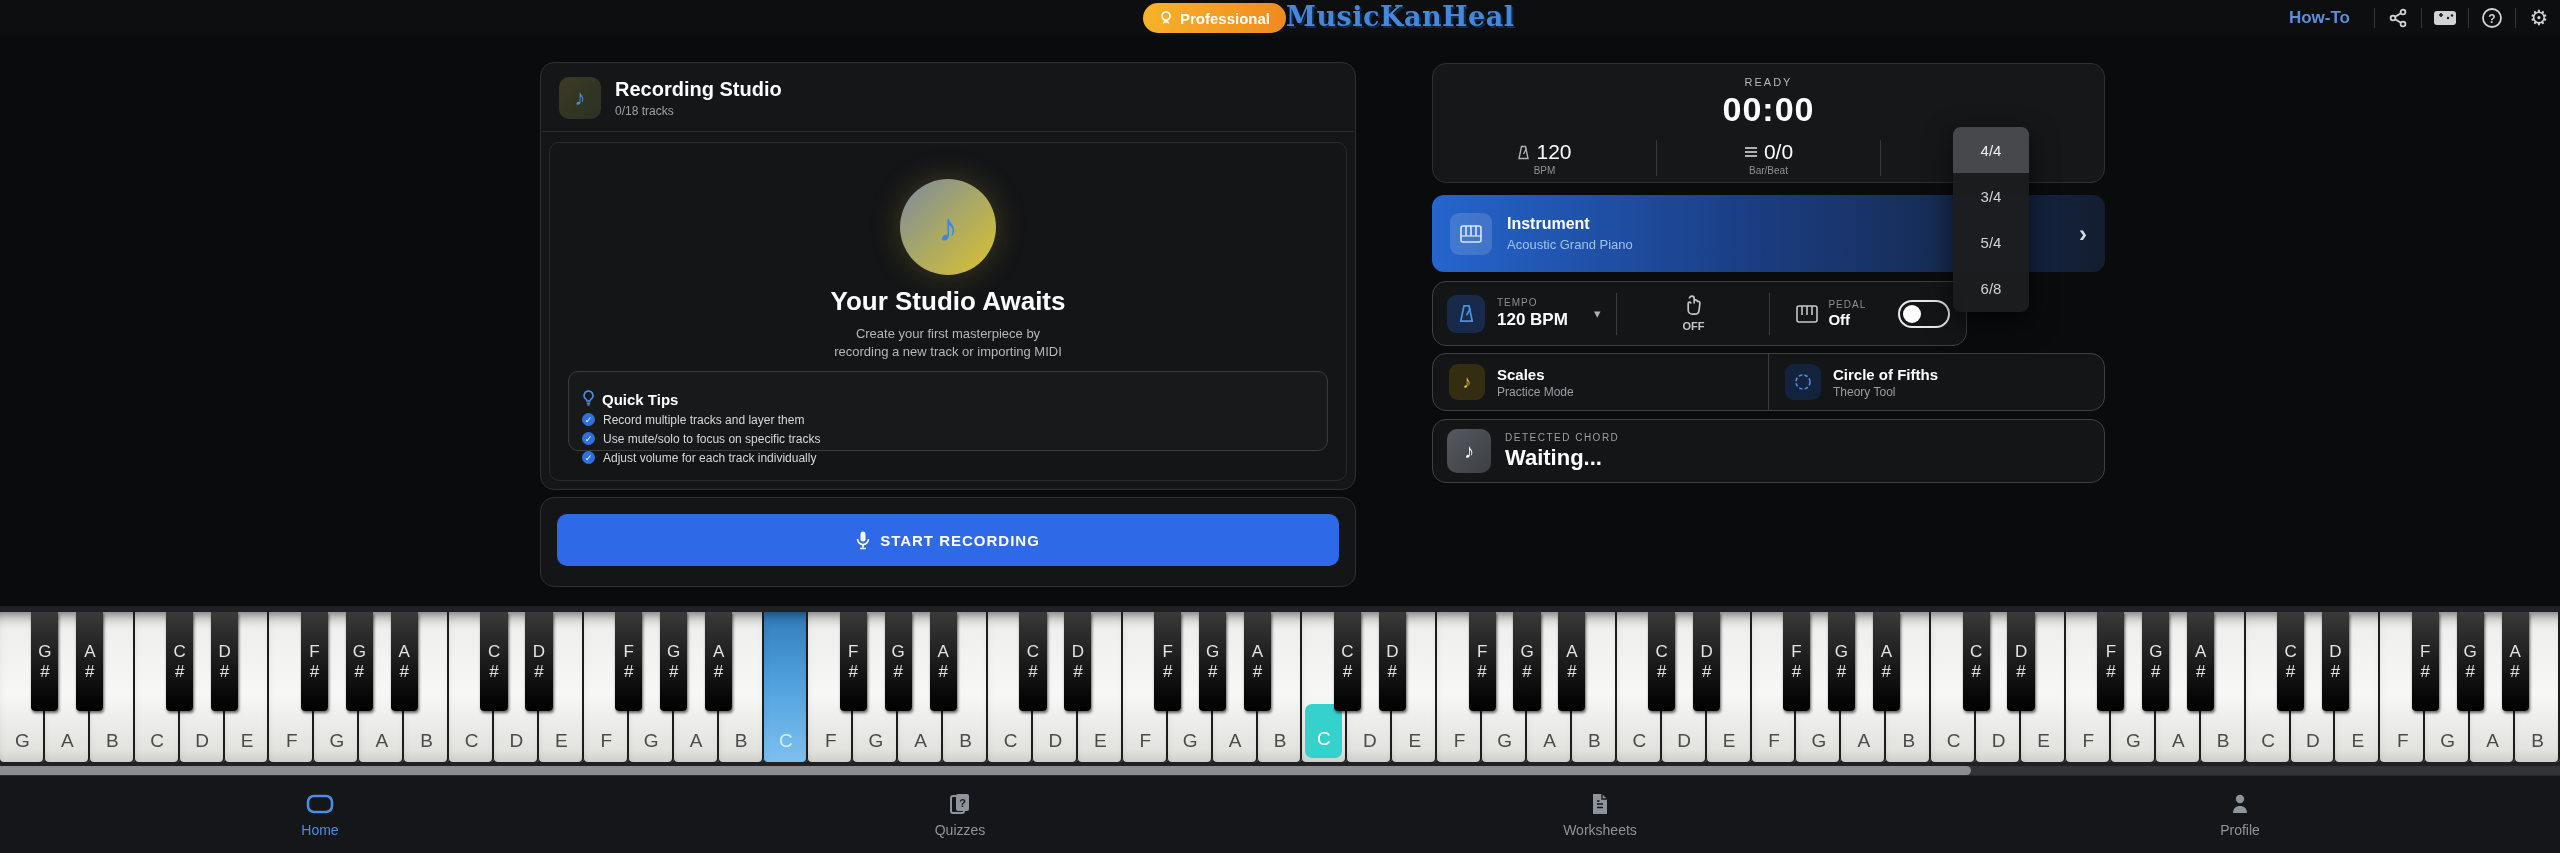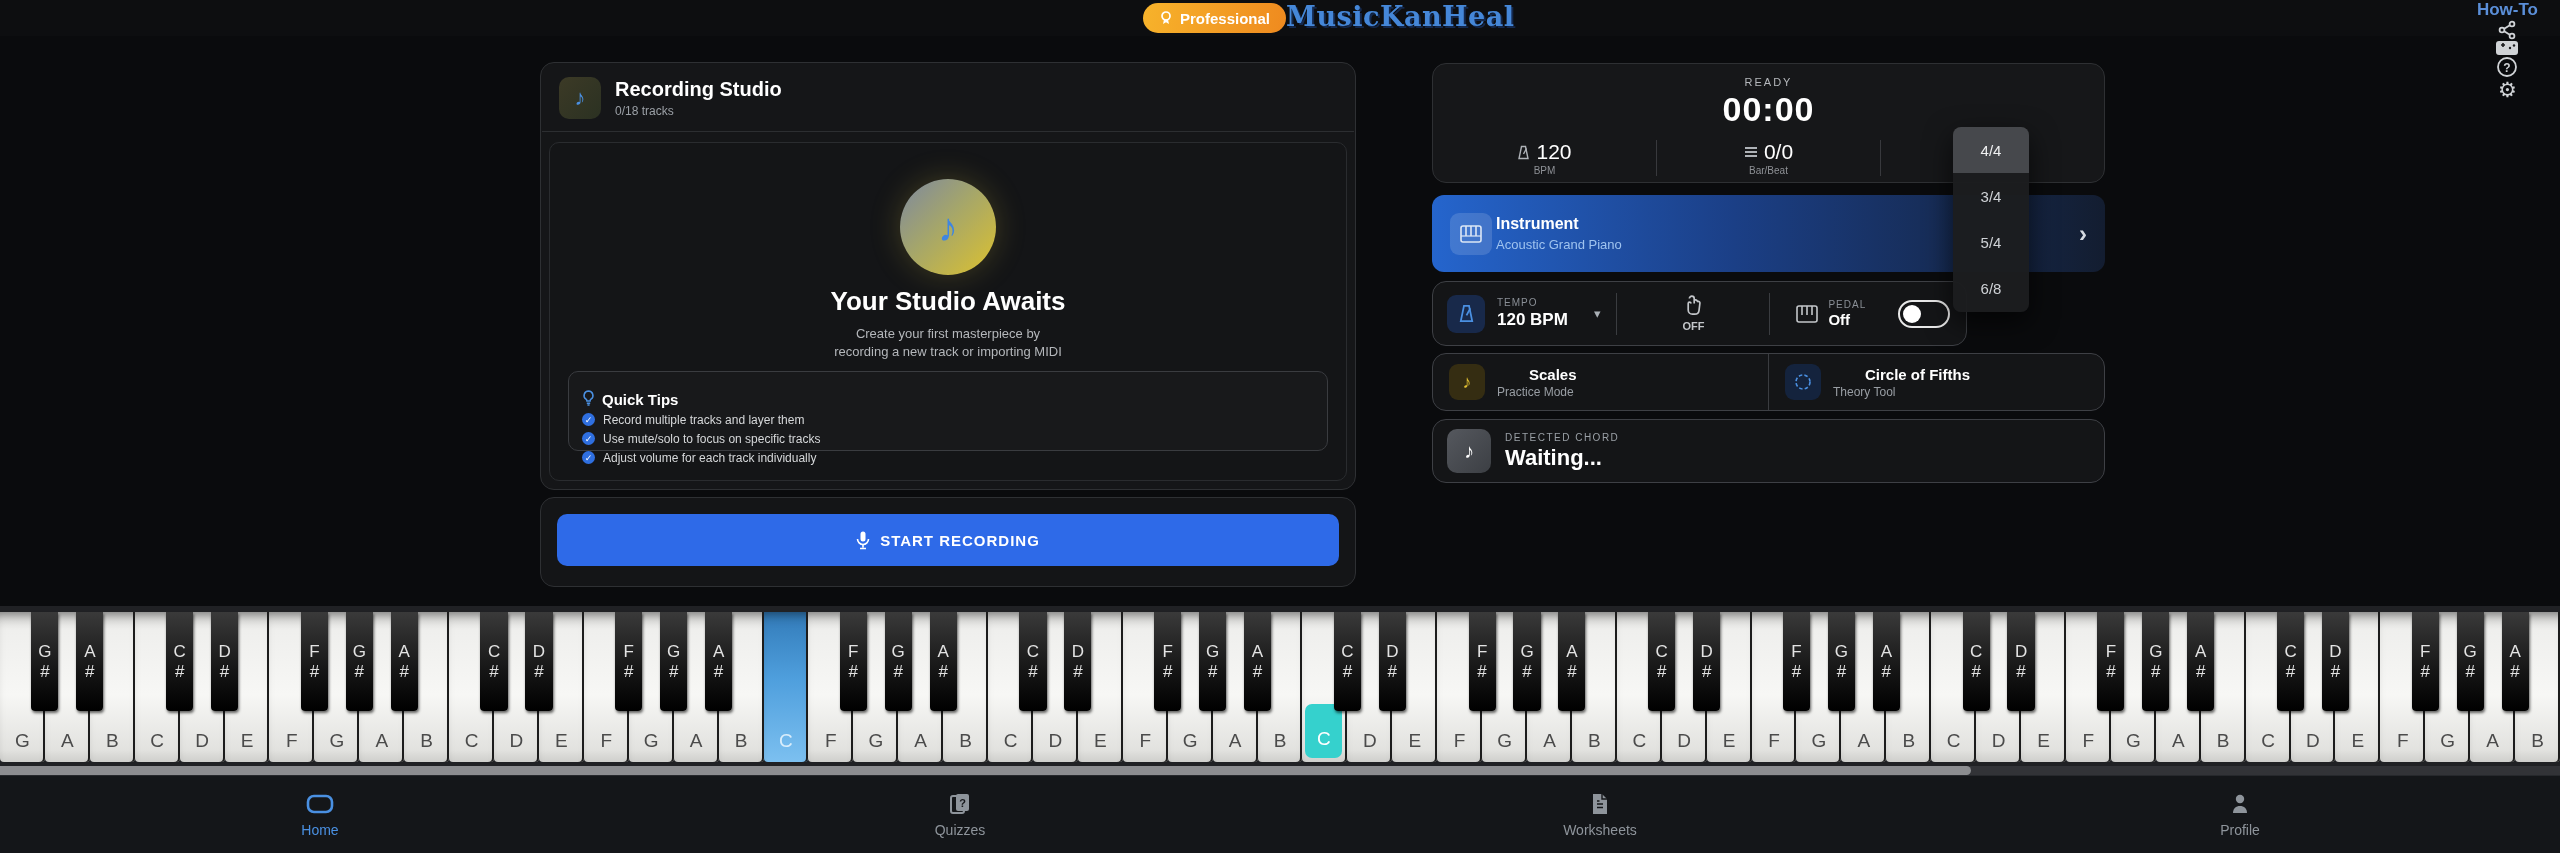--- a/index.html
+++ b/index.html
@@ -6,21 +6,21 @@
   html,body { width:2560px; height:853px; overflow:hidden; }
   body { background:#0a0b0d; font-family:"Liberation Sans","DejaVu Sans",sans-serif; color:#e8e8e8; position:relative; }
 
   
   .topbar { position:absolute; left:0; top:0; width:2560px; height:36px; background:#0d0e10; }
   .badge-pro { position:absolute; left:1143px; top:3px; height:30px; display:flex; align-items:center; gap:7px;
     padding:0 16px; border-radius:16px; background:linear-gradient(100deg,#f7b32b,#ef8a1f); color:#fff;
     font-size:15px; font-weight:bold; }
   .logo { position:absolute; left:1286px; top:1px; font-family:"DejaVu Serif","Liberation Serif",serif;
     font-weight:bold; font-size:27px; color:#4587d8; text-shadow:2px 2px 0 #14284c; letter-spacing:0.5px; }
-  .top-right { position:absolute; right:8px; top:0; height:36px; display:flex; align-items:center; gap:0;flex-direction:column; }
+  .top-right { position:absolute; right:8px; top:0; height:36px; display:flex; align-items:center; gap:0; }
   .howto { color:#5b8fd9; font-size:17px; font-weight:bold; padding:0 14px; cursor:pointer; }
   .tb-divider { width:1px; height:20px; background:#35373b; margin:0 10px; }
   .tb-icon { width:26px; height:26px; display:flex; align-items:center; justify-content:center; color:#d0d3d6; }
   .tb-icon svg { display:block; }
 
   
   .card { position:absolute; background:#17181a; border:1px solid #2e3033; border-radius:14px; }
   .studio-card { left:540px; top:62px; width:816px; height:428px; background:#151618; }
   .studio-header { display:flex; align-items:center; gap:14px; padding:14px 18px 12px 18px; }
   .studio-icon { width:42px; height:42px; border-radius:10px; background:linear-gradient(135deg,#3c3a26,#2b3122);
@@ -60,21 +60,21 @@
   .timer-sub { font-size:10px; color:#8e9196; margin-top:1px; }
   .v-div { width:1px; background:#38393d; margin:4px 0; }
 
   .sig-dropdown { position:absolute; left:1953px; top:127px; width:76px; height:185px; background:rgba(28,29,31,.97);
     border-radius:8px; box-shadow:0 10px 28px rgba(0,0,0,.65); z-index:30; overflow:hidden; }
   .sig-item { height:46px; display:flex; align-items:center; justify-content:center; font-size:15px; color:#cfd2d6; cursor:pointer; }
   .sig-item.selected { background:#46484c; color:#f0f1f2; }
 
   .instrument-card { position:absolute; left:1432px; top:195px; width:673px; height:77px; border-radius:12px;
     background:linear-gradient(90deg,#2565cd 0%,#1d4globalisierung 0%); background:linear-gradient(90deg,#2565cd 0%,#1b3f86 45%,#131d30 100%);
-    display:flex; align-items:center; padding:0 18px; gap:4px; cursor:pointer; }
+    display:flex; align-items:center; padding:0 18px; gap:15px; cursor:pointer; }
   .inst-icon { width:42px; height:42px; border-radius:9px; background:rgba(255,255,255,.14);
     display:flex; align-items:center; justify-content:center; }
   .inst-title { font-size:16px; font-weight:bold; color:#fff; }
   .inst-sub { font-size:13px; color:#9fc3ef; margin-top:4px; }
   .inst-chevron { margin-left:auto; color:#d6dbe2; font-size:24px; font-weight:bold; }
 
   .tempo-card { left:1432px; top:281px; width:535px; height:65px; background:#141517; border-radius:14px;
     border:1.5px solid #3e4045; display:flex; align-items:center; }
   .tempo-icon { width:38px; height:38px; border-radius:9px; background:#18294a; margin-left:14px;
     display:flex; align-items:center; justify-content:center; color:#4a90e2; }
@@ -92,21 +92,21 @@
     border-radius:15px; position:relative; cursor:pointer; }
   .toggle .knob { position:absolute; left:3px; top:3px; width:18px; height:18px; border-radius:50%; background:#fff; }
 
   .tools-card { left:1432px; top:353px; width:673px; height:58px; background:#141517; border-radius:14px;
     border:1.5px solid #3e4045; display:flex; }
   .tool-half { flex:1; display:flex; align-items:center; gap:12px; padding:0 16px; cursor:pointer; }
   .tool-half + .tool-half { border-left:1px solid #3a3c40; }
   .tool-icon { width:36px; height:36px; border-radius:9px; display:flex; align-items:center; justify-content:center; font-size:18px; }
   .tool-icon.yellow { background:#352d12; color:#e4c233; }
   .tool-icon.blue { background:#14233d; color:#4a90e2; }
-  .tool-title { font-size:15px; font-weight:bold; color:#fff;margin-left:32px; }
+  .tool-title { font-size:15px; font-weight:bold; color:#fff; }
   .tool-sub { font-size:12px; color:#999ea4; margin-top:2px; }
 
   .chord-card { left:1432px; top:419px; width:673px; height:64px; background:#141517; border-radius:14px;
     border:1.5px solid #3e4045; display:flex; align-items:center; gap:14px; padding:0 14px; }
   .chord-icon { width:44px; height:44px; border-radius:10px; background:linear-gradient(135deg,#55585e,#3c3f44);
     display:flex; align-items:center; justify-content:center; color:#fff; font-size:20px; }
   .chord-label { font-size:10px; letter-spacing:1.5px; color:#9aa0a6; }
   .chord-value { font-size:22px; font-weight:bold; color:#fff; margin-top:2px; }
 
   

